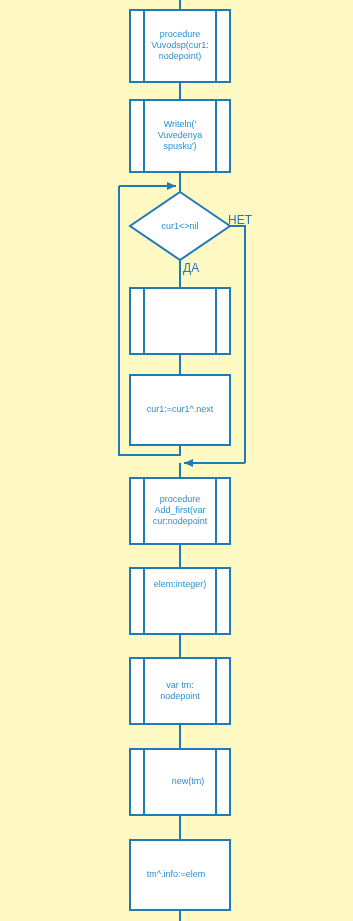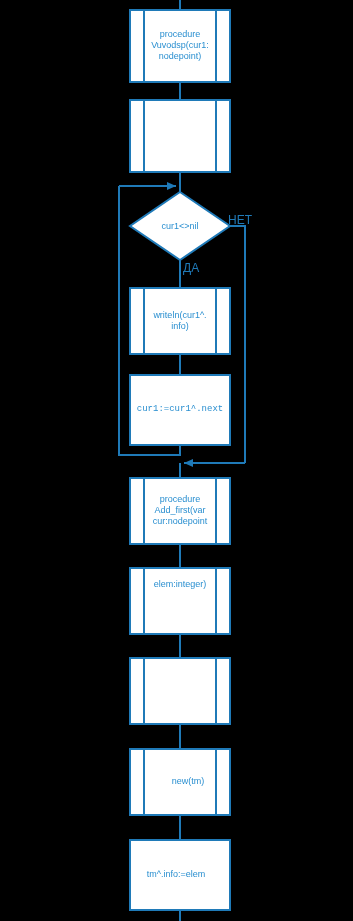--- a/index.html
+++ b/index.html
@@ -4,21 +4,21 @@
 <style>
   html, body {
     margin: 0;
     padding: 0;
     background: #ffffff;
   }
   #canvas {
     position: relative;
     width: 353px;
     height: 921px;
-    background: #000000;
+    background: #fef9c3;
     overflow: hidden;
     font-family: "Liberation Sans", sans-serif;
   }
   svg#flow {
     position: absolute;
     left: 0;
     top: 0;
     width: 353px;
     height: 921px;
   }
@@ -119,36 +119,39 @@
       <rect x="130" y="840" width="100" height="70" fill="#ffffff"></rect>
 
       <line x1="180" y1="910" x2="180" y2="921"></line>
     </g>
   </svg>
 
   <div class="node-label" style="left:136px; top:29px; width:88px;">procedure
 Vuvodsp(cur1:
 nodepoint)</div>
 
+  <div class="node-label" style="left:136px; top:119px; width:88px;">Writeln('
+Vuvedenya
+spusku')</div>
 
   <div class="node-label" style="left:146px; top:221px; width:68px;">cur1&lt;&gt;nil</div>
 
   <div class="edge-label" style="left:228px; top:215px;">НЕТ</div>
 
   <div class="edge-label" style="left:183px; top:263px;text-align:center;">ДА</div>
 
-  <div class="node-label" style="left:136px; top:310px; width:88px;">writeln(cur1^.
-info)</div>
 
-  <div class="node-label" style="left:132px; top:404px; width:96px;font-family:Liberation Mono, monospace;">cur1:=cur1^.next</div>
+  <div class="node-label" style="left:132px; top:404px; width:96px;">cur1:=cur1^.next</div>
 
   <div class="node-label" style="left:134px; top:494px; width:92px;">procedure
 Add_first(var
 cur:nodepoint</div>
 
   <div class="node-label" style="left:134px; top:579px; width:92px;">elem:integer)</div>
 
+  <div class="node-label" style="left:136px; top:680px; width:88px;">var tm:
+nodepoint</div>
 
   <div class="node-label" style="left:144px; top:776px; width:88px;">new(tm)</div>
 
   <div class="node-label" style="left:132px; top:869px; width:88px;">tm^.info:=elem</div>
 
 </div>
 
 </body></html>

